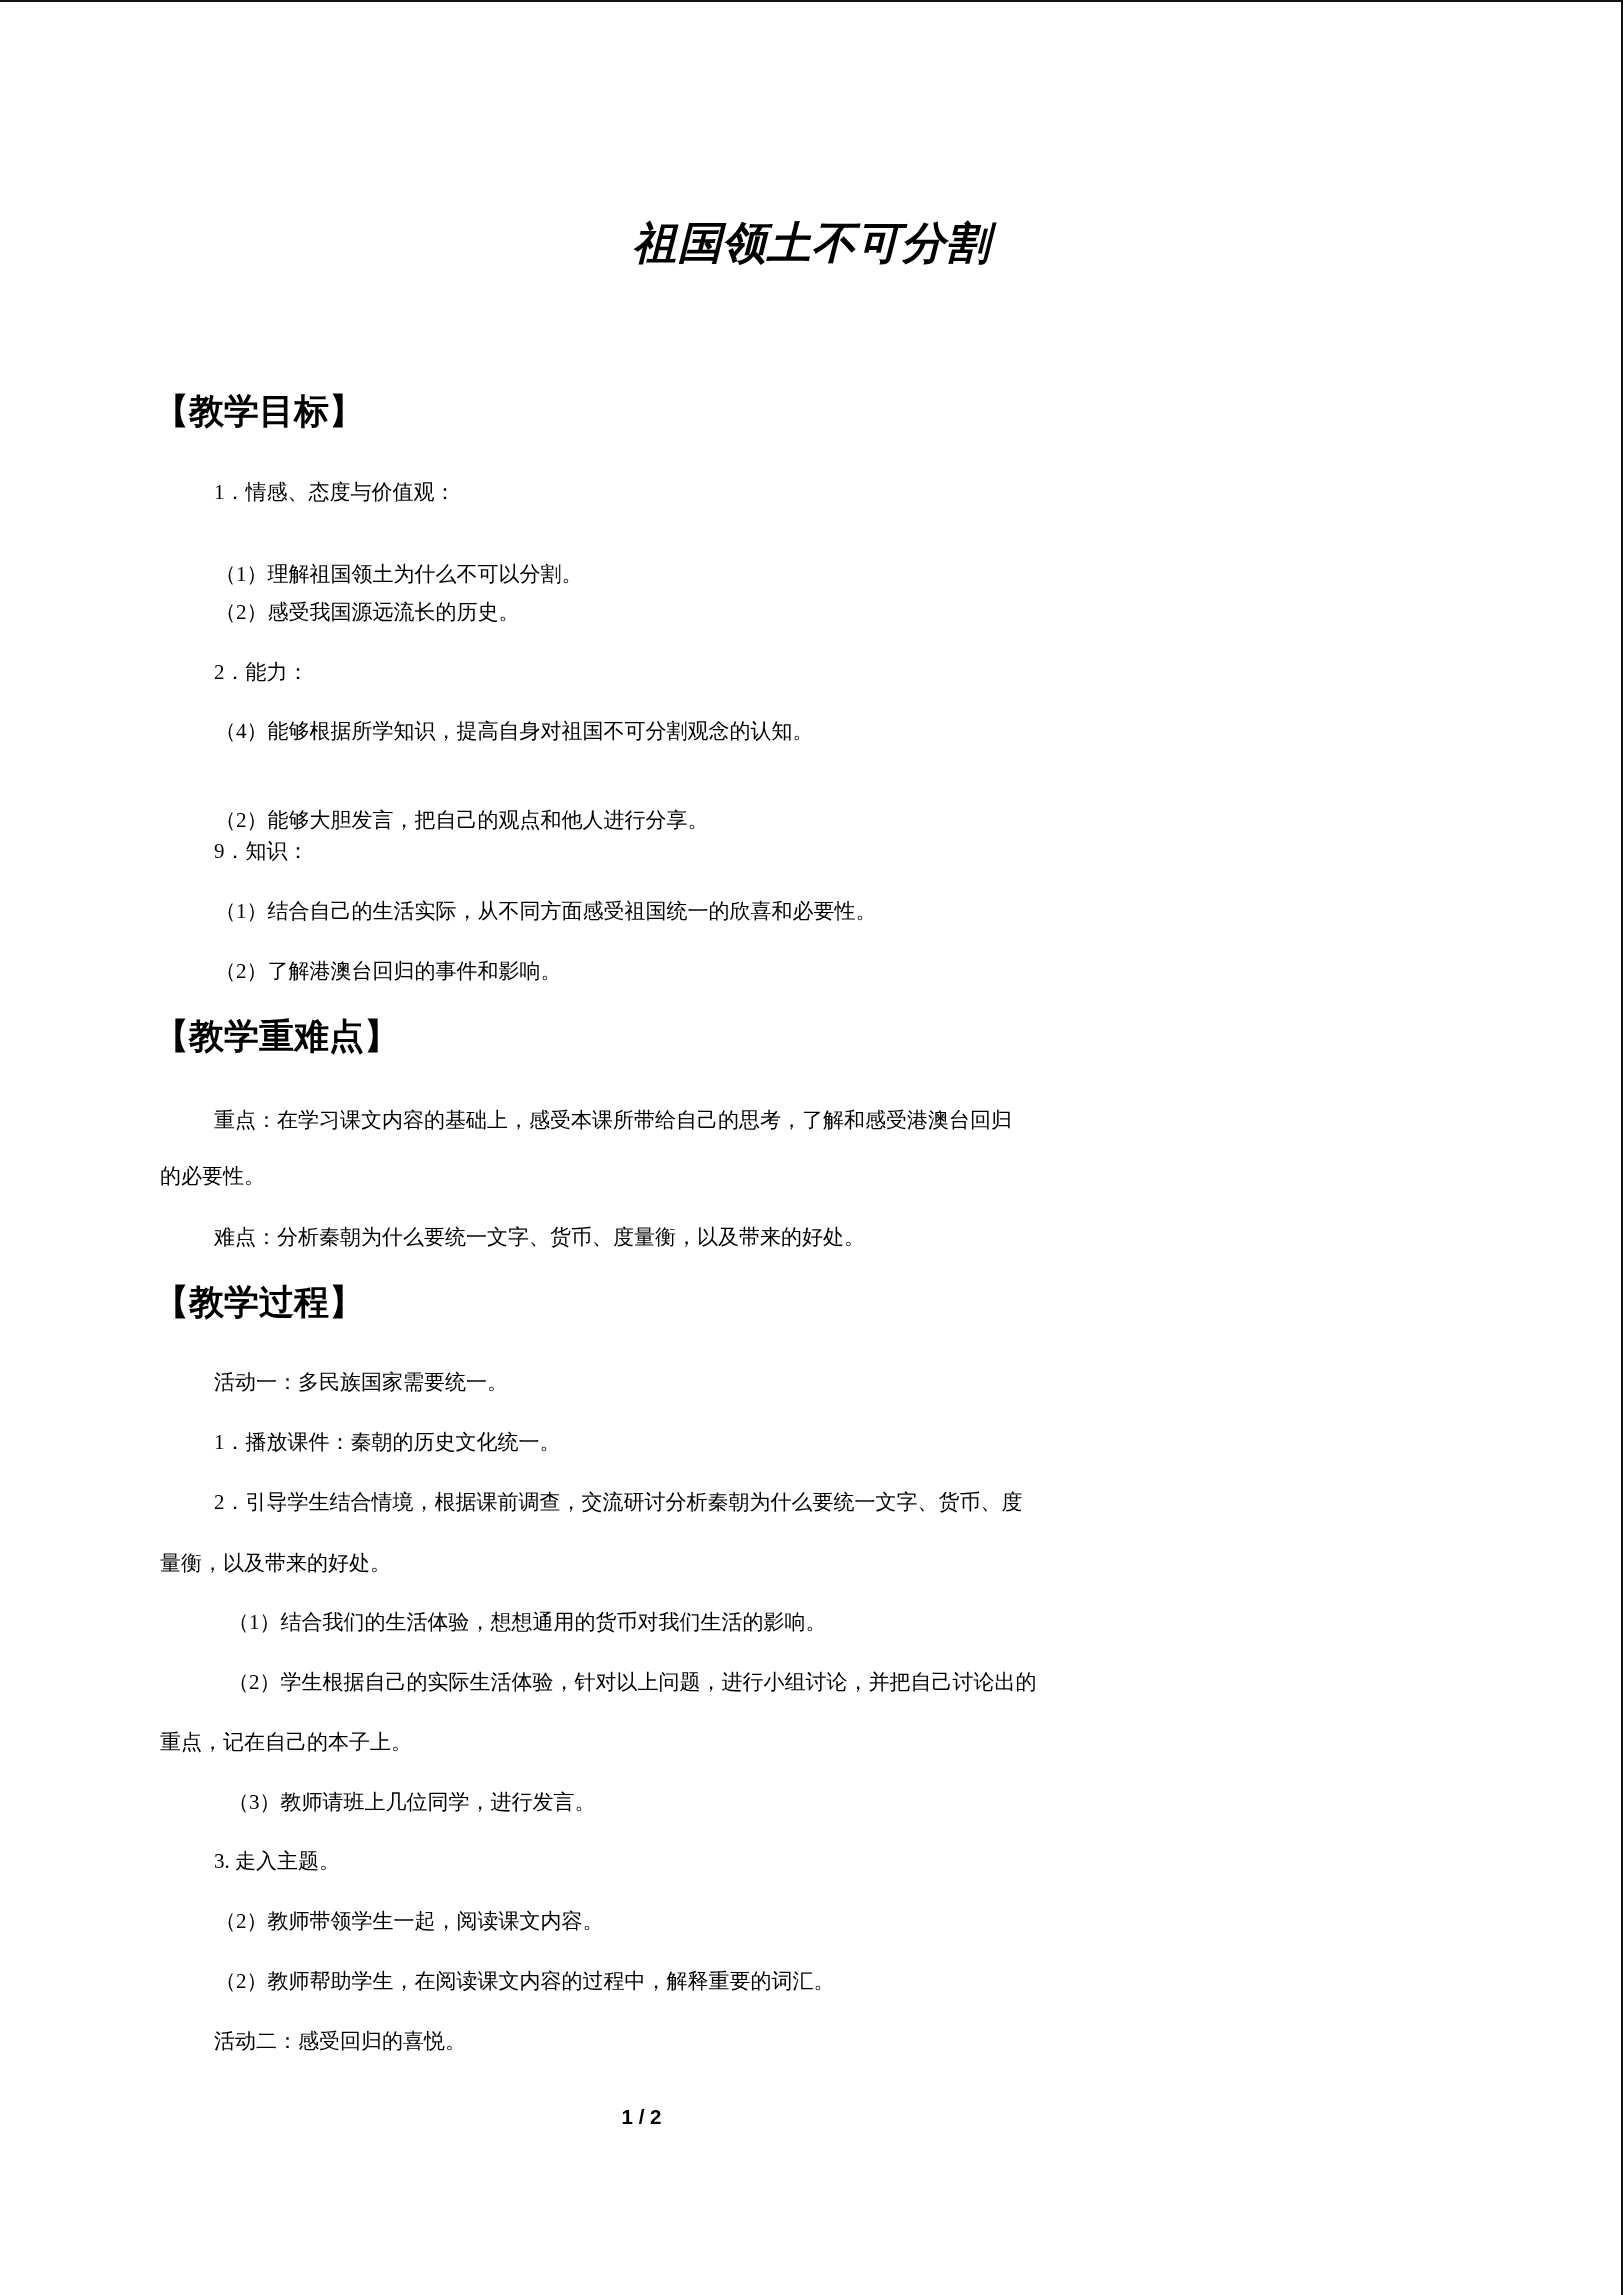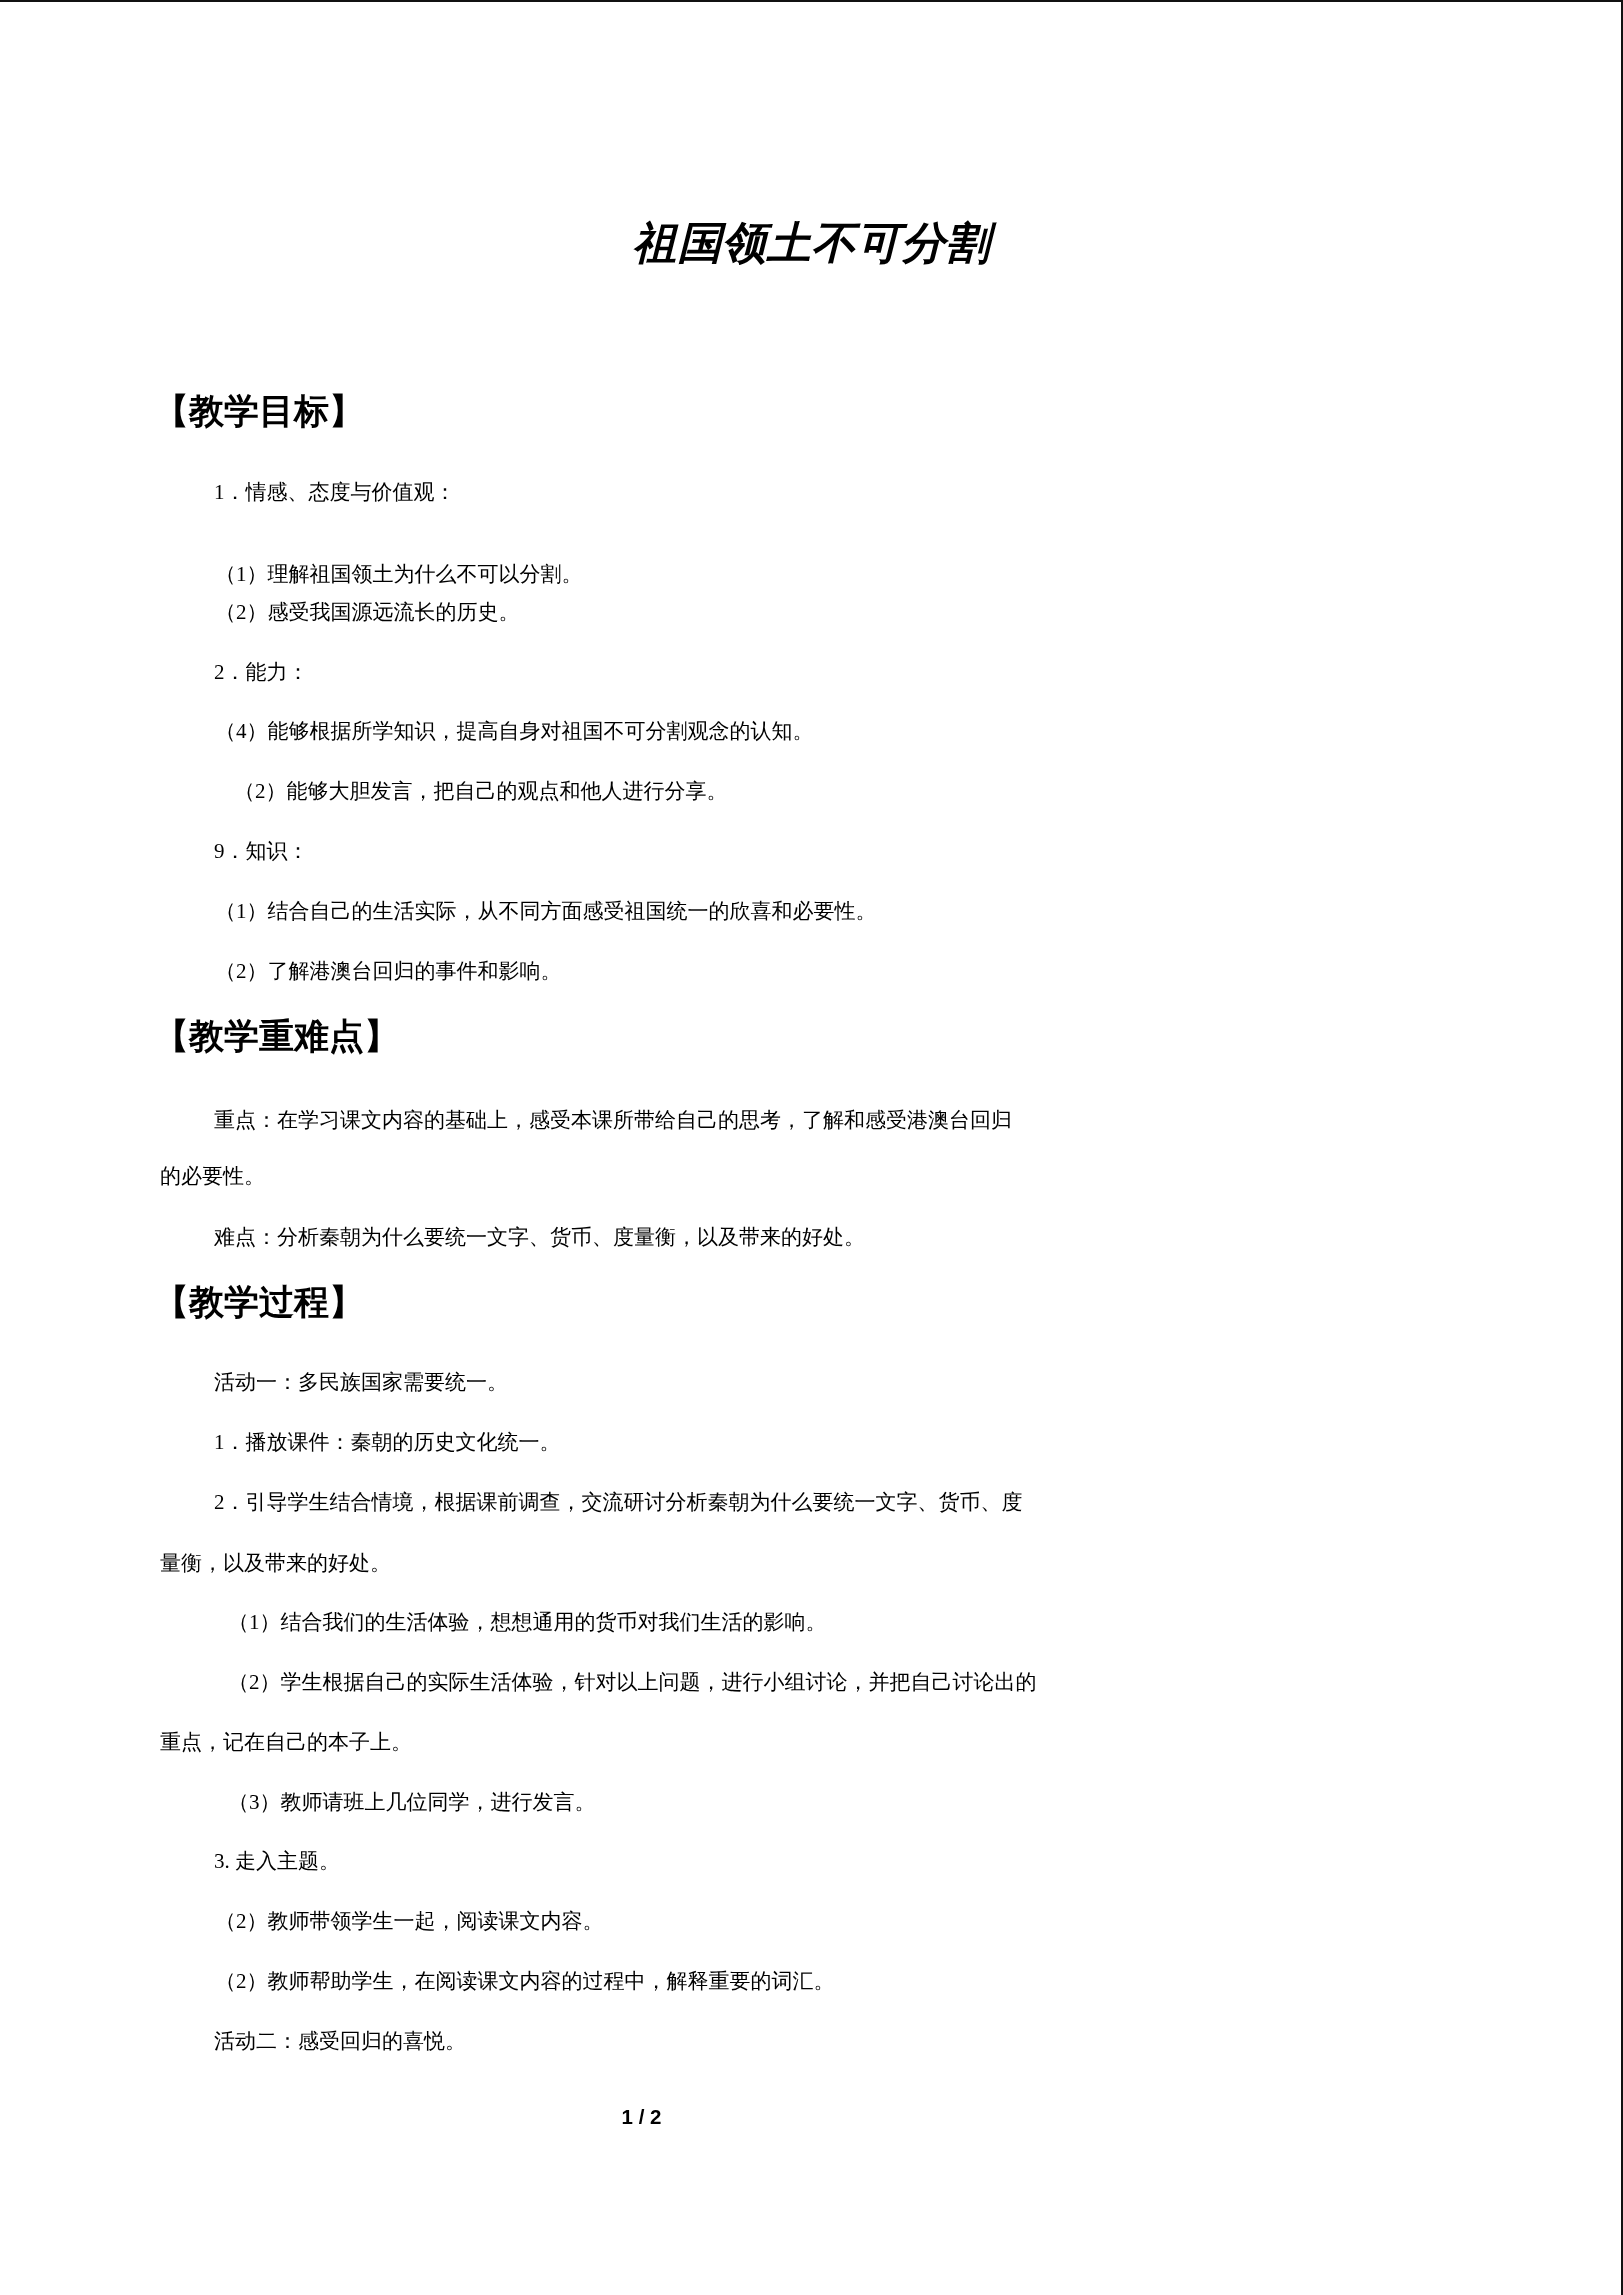--- a/index.html
+++ b/index.html
@@ -78,21 +78,21 @@
 <div class="page">
 
   <div class="title">祖国领土不可分割</div>
 
   <div class="heading" style="top:387px;">【教学目标】</div>
   <div class="line ind" style="top:470px;">1．情感、态度与价值观：</div>
   <div class="line ind-p" style="top:552px;">（1）理解祖国领土为什么不可以分割。</div>
   <div class="line ind-p" style="top:590px;">（2）感受我国源远流长的历史。</div>
   <div class="line ind" style="top:650px;">2．能力：</div>
   <div class="line ind-p" style="top:709px;">（4）能够根据所学知识，提高自身对祖国不可分割观念的认知。</div>
-  <div class="line ind-p" style="top:769px;margin-left:19px;">（2）能够大胆发言，把自己的观点和他人进行分享。</div>
+  <div class="line ind-p" style="top:798px;">（2）能够大胆发言，把自己的观点和他人进行分享。</div>
   <div class="line ind" style="top:829px;">9．知识：</div>
   <div class="line ind-p" style="top:889px;">（1）结合自己的生活实际，从不同方面感受祖国统一的欣喜和必要性。</div>
   <div class="line ind-p" style="top:949px;">（2）了解港澳台回归的事件和影响。</div>
 
   <div class="heading" style="top:1012px;">【教学重难点】</div>
   <div class="line ind" style="top:1098px;">重点：在学习课文内容的基础上，感受本课所带给自己的思考，了解和感受港澳台回归</div>
   <div class="line flush" style="top:1154px;">的必要性。</div>
   <div class="line ind" style="top:1215px;">难点：分析秦朝为什么要统一文字、货币、度量衡，以及带来的好处。</div>
 
   <div class="heading" style="top:1278px;">【教学过程】</div>

